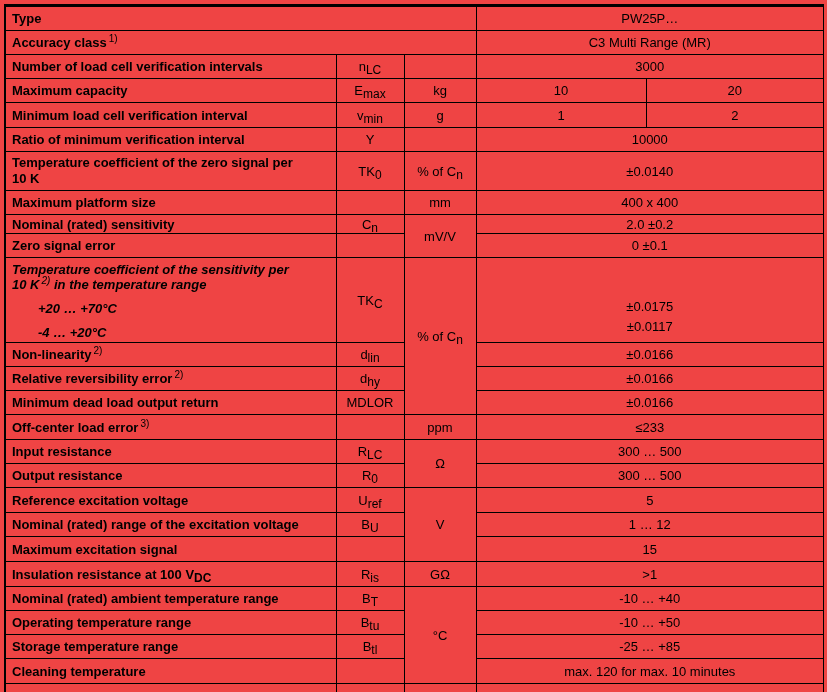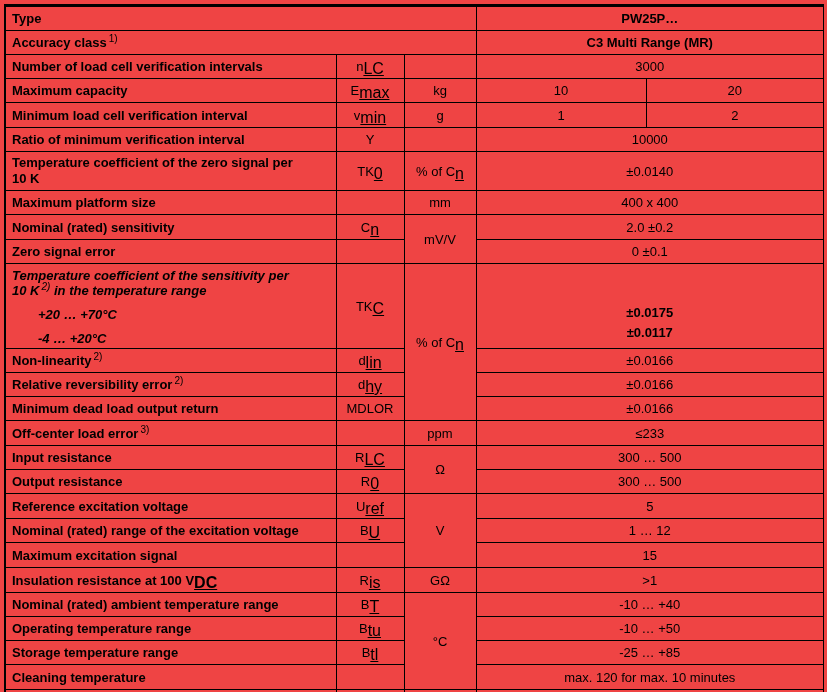--- a/index.html
+++ b/index.html
@@ -22,30 +22,30 @@
   .spec td {
     border:1px solid #000;
     font-size:13px;
     padding:0 6px;
     overflow:hidden;
     vertical-align:middle;
     white-space:nowrap;
   }
   td.lbl { font-weight:bold; text-align:left; line-height:15px; white-space:normal; }
   td.c   { text-align:center; font-weight:normal; }
-  td.b   { font-weight:bold; }
-
-  sub.s { font-size:16px; vertical-align:-3px; line-height:0;text-decoration:underline; }
+  td.b   { font-weight:normal; }
+
+  sub.s { font-size:12px; vertical-align:-3px; line-height:0; }
   sup.fn { font-size:10px; font-weight:normal; vertical-align:5px; line-height:0; margin-left:2px; }
 
   
   td.tkc-lbl { vertical-align:top; padding-top:4px;font-style:italic; }
   .tkc-lbl .l { line-height:15px; }
   .tkc-lbl .range { margin-top:9px; padding-left:26px; line-height:15px; }
-  td.tkc-val { vertical-align:bottom; padding-bottom:5px;font-weight:bold; }
+  td.tkc-val { vertical-align:bottom; padding-bottom:5px; }
   td.tkc-val .v { line-height:20px; text-align:center; }
 
   td.tk0-lbl div { line-height:16px; }
 </style>
 </head>
 <body>
 
 <div class="sheet">
   <div class="twrap">
     <table class="spec">
@@ -108,21 +108,21 @@
         <td class="c" colspan="2">±0.0140</td>
       </tr>
 
       <tr style="height:24px">
         <td class="lbl">Maximum platform size</td>
         <td class="c"></td>
         <td class="c">mm</td>
         <td class="c" colspan="2">400 x 400</td>
       </tr>
 
-      <tr style="height:25px">
+      <tr style="height:19px">
         <td class="lbl">Nominal (rated) sensitivity</td>
         <td class="c"><span>C</span><sub class="s">n</sub></td>
         <td class="c" rowspan="2">mV/V</td>
         <td class="c" colspan="2">2.0 ±0.2</td>
       </tr>
 
       <tr style="height:24px">
         <td class="lbl">Zero signal error</td>
         <td class="c"></td>
         <td class="c" colspan="2">0 ±0.1</td>

